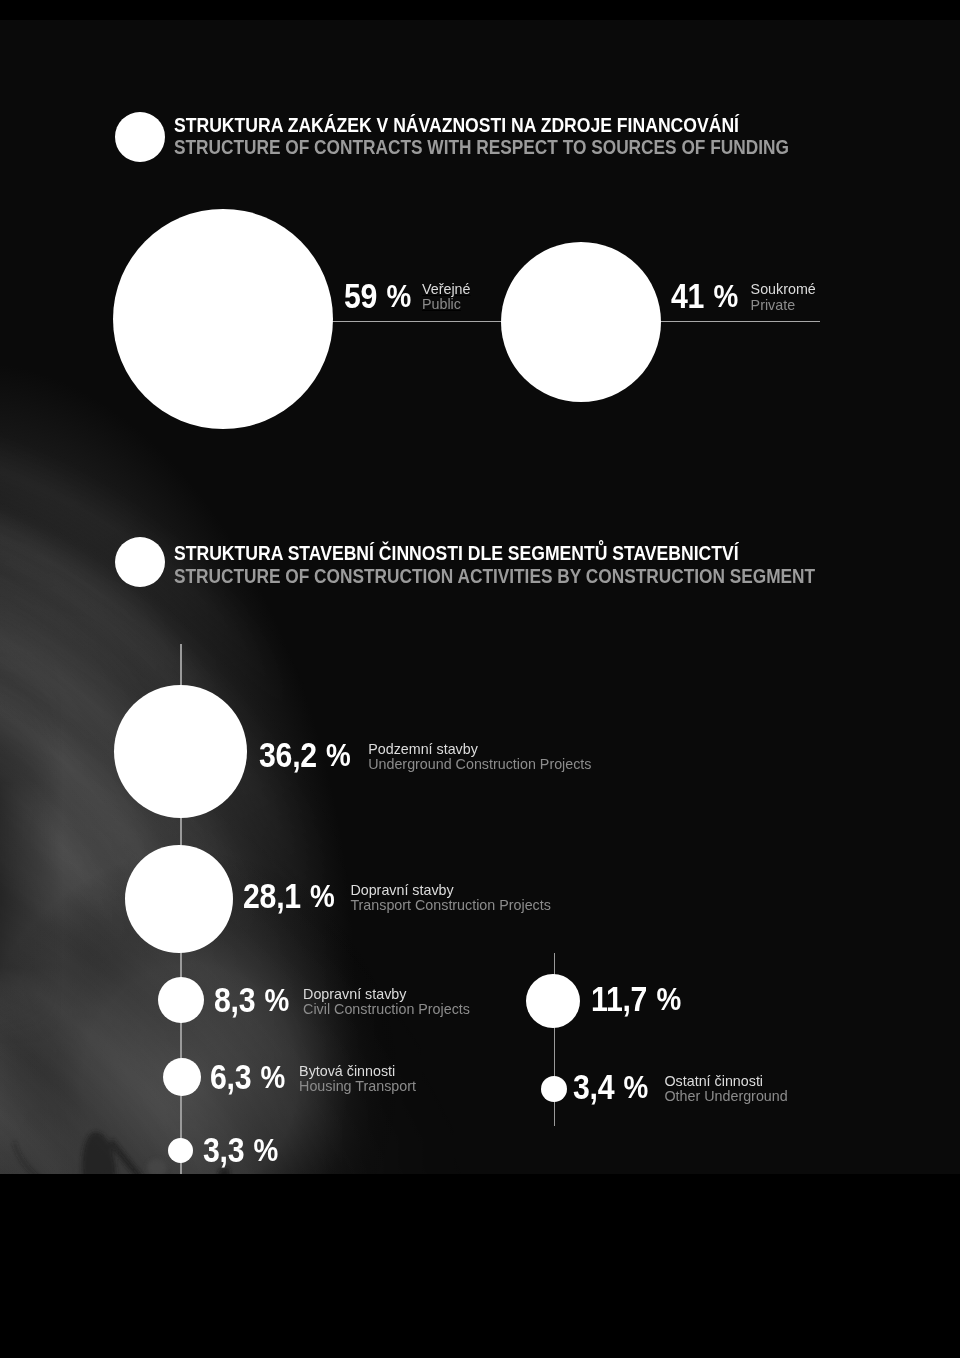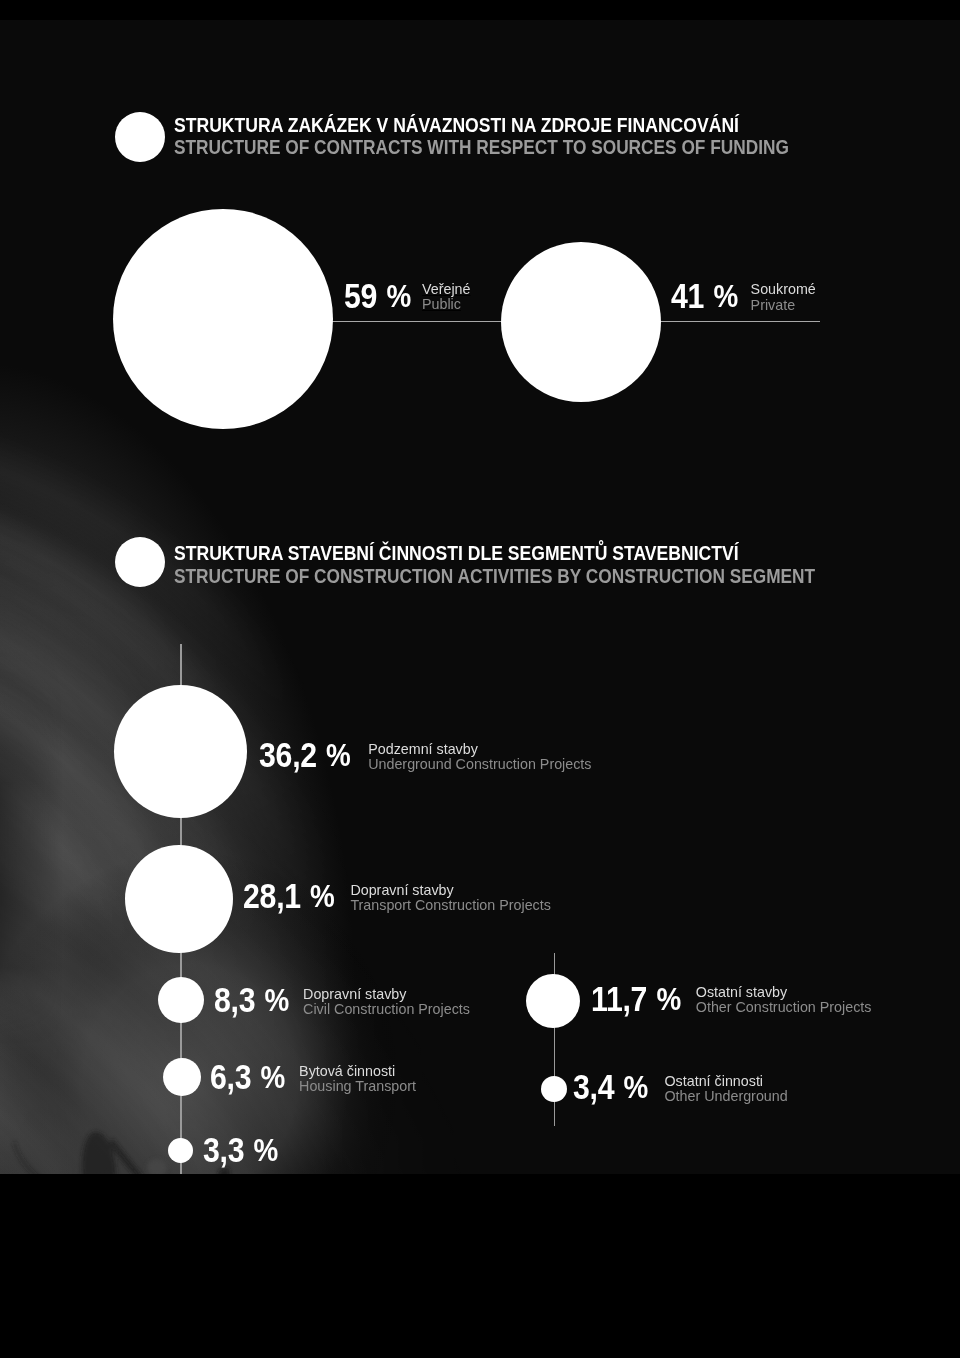--- a/index.html
+++ b/index.html
@@ -224,24 +224,20 @@
     </div>
 
     <div class="bubble" style="left:168px;top:1118px;width:25px;height:25px;"></div>
     <div class="pct" style="left:202.9px;top:1112.9px;"><span>3,3</span><span class="sym">%</span></div>
 
     <div class="bubble" style="left:171px;top:1201px;width:21px;height:21px;"></div>
     <div class="pct" style="left:202.9px;top:1196.2px;"><span>2,7</span><span class="sym">%</span></div>
 
     <div class="bubble" style="left:526px;top:954px;width:54px;height:54px;"></div>
     <div class="pct" style="left:590.8px;top:962.2px;"><span>11,7</span><span class="sym">%</span></div>
-    <div class="lab" style="left:695.8px;top:965.0px;">
-      <span class="cz">Ostatní stavby</span>
-      <span class="en">Other Construction Projects</span>
-    </div>
 
     <div class="bubble" style="left:541px;top:1056px;width:26px;height:26px;"></div>
     <div class="pct" style="left:573.2px;top:1050.2px;"><span>3,4</span><span class="sym">%</span></div>
     <div class="lab" style="left:664.5px;top:1053.5px;">
       <span class="cz">Ostatní činnosti</span>
       <span class="en">Other Underground</span>
     </div>
 
   </div>
 </div>

